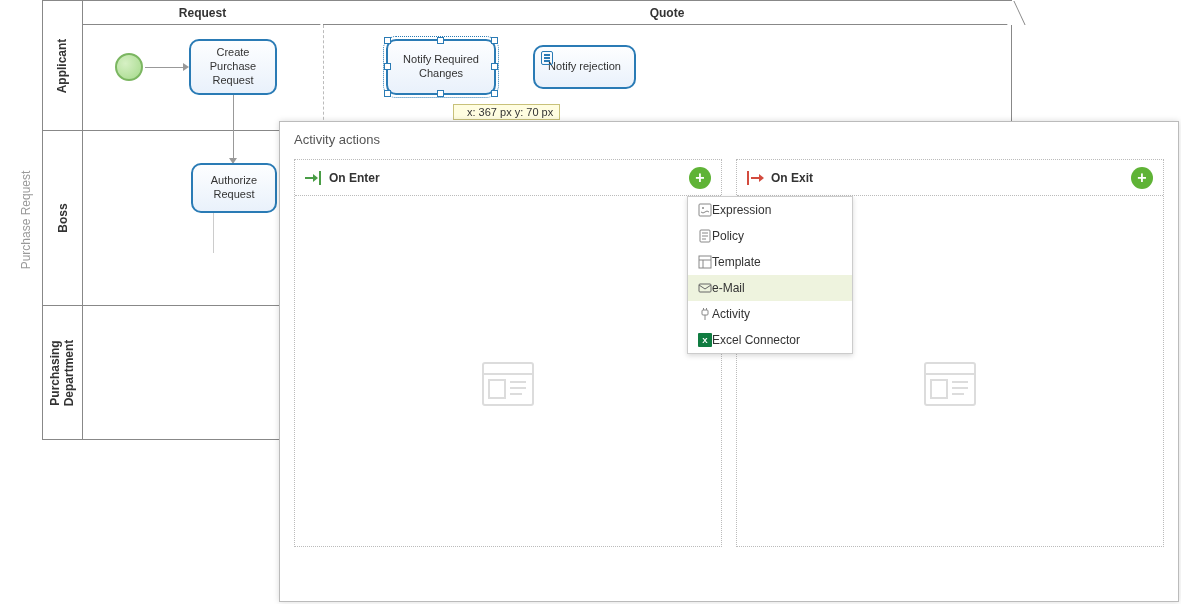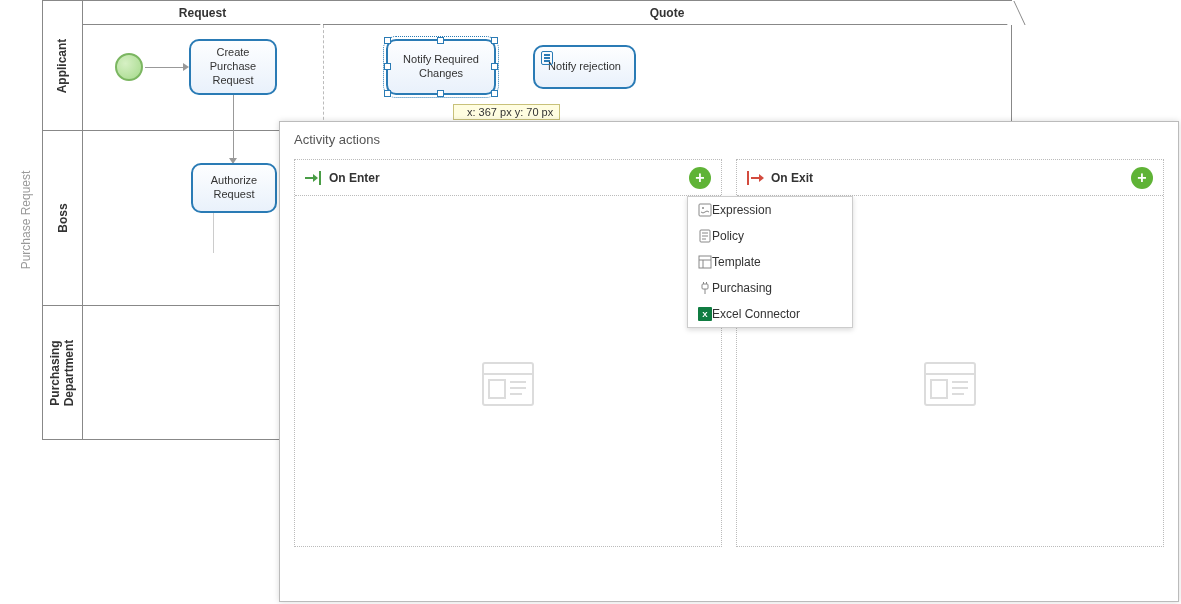--- a/index.html
+++ b/index.html
@@ -478,30 +478,39 @@
         <div class="dropdown-item">
           <span class="dd-icon">
             <svg viewBox="0 0 14 14">
                 <rect x="1" y="1" width="12" height="12" fill="none" stroke="#888" stroke-width="1"></rect>
                 <line x1="1" y1="5" x2="13" y2="5" stroke="#888"></line>
                 <line x1="5" y1="5" x2="5" y2="13" stroke="#888"></line>
               </svg>
           </span>
           <span>Template</span>
         </div>
+        <div class="dropdown-item hover">
+          <span class="dd-icon">
+            <svg viewBox="0 0 14 14">
+                <rect x="1" y="3" width="12" height="8" rx="1" fill="none" stroke="#666" stroke-width="1"></rect>
+                <path d="M1 4 L7 8 L13 4" fill="none" stroke="#666" stroke-width="1"></path>
+              </svg>
+          </span>
+          <span>e-Mail</span>
+        </div>
         <div class="dropdown-item">
           <span class="dd-icon">
             <svg viewBox="0 0 14 14">
                 <rect x="4" y="3" width="6" height="5" rx="1" fill="none" stroke="#888" stroke-width="1"></rect>
                 <line x1="5.5" y1="1" x2="5.5" y2="3" stroke="#888"></line>
                 <line x1="8.5" y1="1" x2="8.5" y2="3" stroke="#888"></line>
                 <line x1="7" y1="8" x2="7" y2="13" stroke="#888"></line>
               </svg>
           </span>
-          <span>Purchasing</span>
+          <span>Activity</span>
         </div>
         <div class="dropdown-item">
           <span class="dd-icon xl">X</span>
           <span>Excel Connector</span>
         </div>
       </div>
     </div>
 
     <div class="panel">
       <div class="panel-header">

